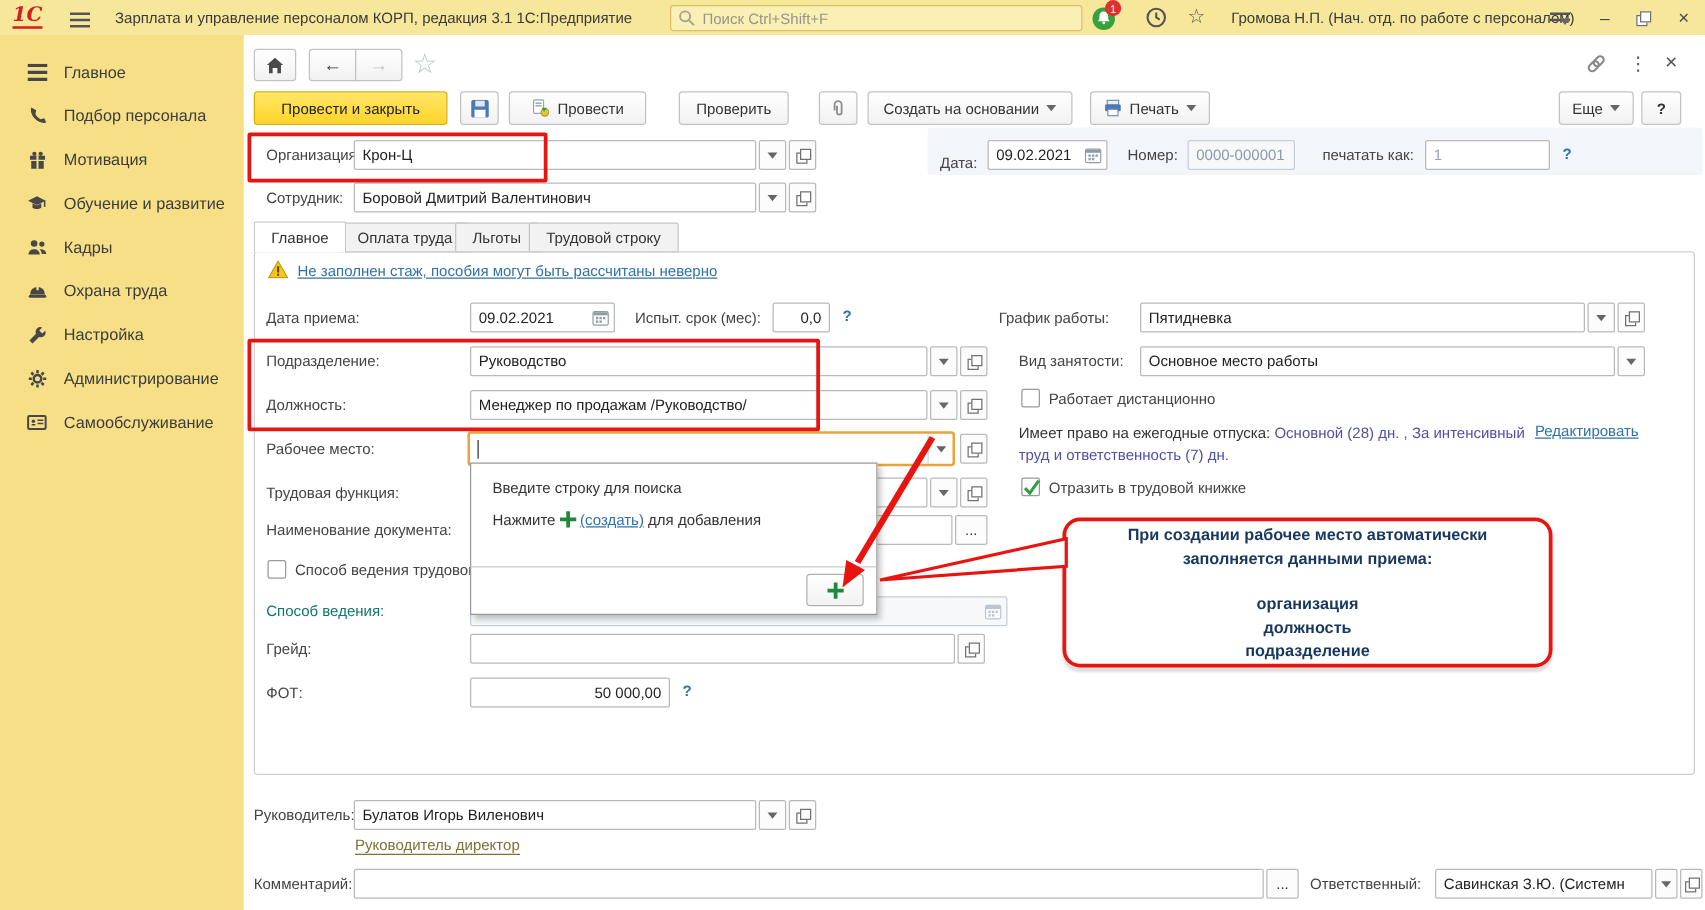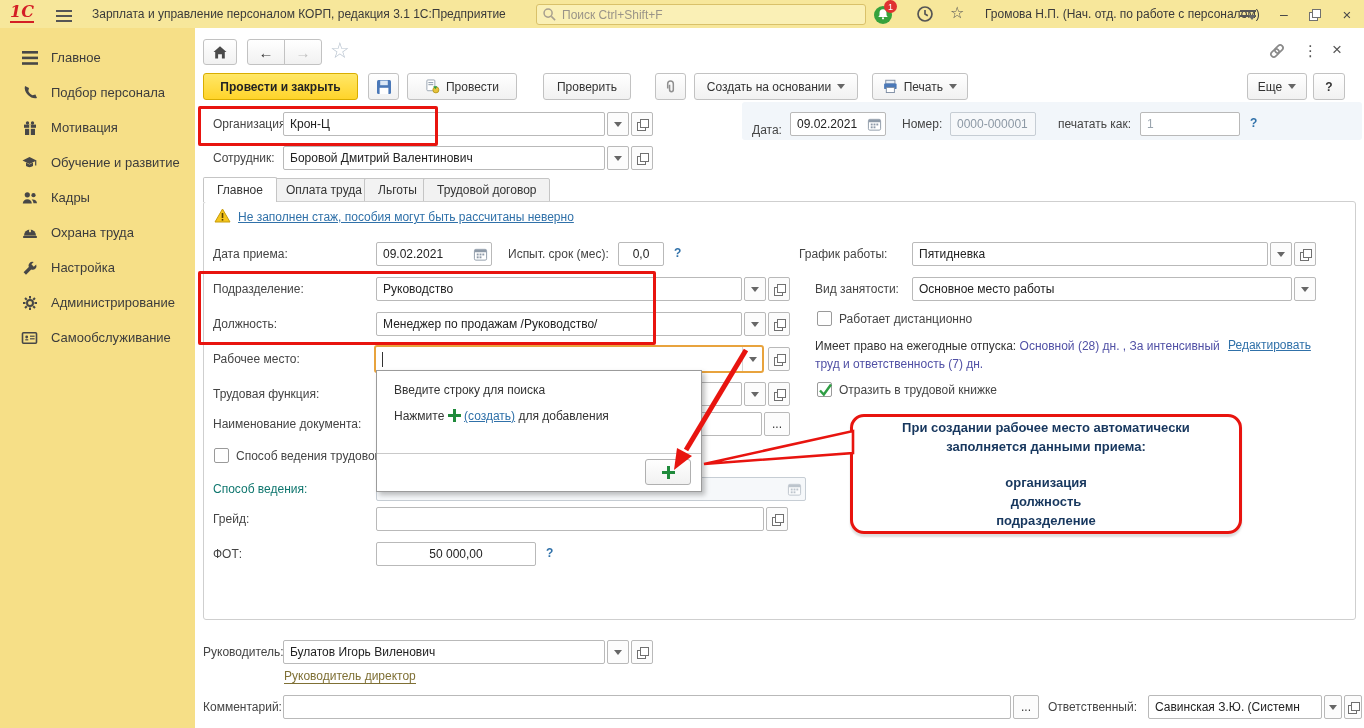--- a/index.html
+++ b/index.html
@@ -9,35 +9,35 @@
   .abs{position:absolute}
   
   .topbar{left:0;top:0;width:1364px;height:28px;background:#f7e79b}
   .sidebar{left:0;top:28px;width:195px;height:700px;background:#f6df87}
   .sb-item{display:flex;align-items:center;gap:13px;height:35px;padding-left:21px;
     color:#3c3c3c;font-size:13px;cursor:pointer}
   .sb-ico{width:17px;height:17px;flex:0 0 17px;display:flex;align-items:center;justify-content:center}
   
   .fld{position:absolute;height:24px;background:#fff;border:1px solid #b9b9b9;border-radius:2px;
     line-height:22px;padding:0 6px;color:#222;overflow:hidden;white-space:nowrap}
-  .fld.num{text-align:center}
+  .fld.num{text-align:right}
   .fld.gray{color:#8d99a5;background:#f6f8fa;border-color:#c6cdd4}
   .fld.graytxt{color:#9aa5af}
   .lbl{position:absolute;font-size:12px;color:#444;white-space:nowrap}
   .lbl.gray{color:#0f766e}
   .sbtn{position:absolute;width:22px;height:24px;border:1px solid #b9b9b9;border-radius:2px;
     background:#fcfcfc;display:flex;align-items:center;justify-content:center;cursor:pointer}
   .car{width:0;height:0;border-left:4px solid transparent;border-right:4px solid transparent;border-top:5px solid #666}
   .opico{position:relative;width:14px;height:14px;display:inline-block}
   .opico::before{content:"";position:absolute;left:2px;top:5px;width:7px;height:7px;border:1px solid #707070;background:#fff}
   .opico::after{content:"";position:absolute;left:5px;top:2px;width:7px;height:7px;border:1px solid #707070;background:#fff}
   .btn{position:absolute;height:27px;border:1px solid #c2c2c2;border-radius:3px;
     background:linear-gradient(#fff,#f1f1f1);display:flex;align-items:center;justify-content:center;
     gap:6px;padding:0 10px;font-size:12px;color:#333;cursor:pointer;white-space:nowrap}
-  .btn.primary{background:linear-gradient(#ffe768,#ffd42a);border-color:#d9ad00;font-weight:bold;color:#222}
+  .btn.primary{background:linear-gradient(#ffe768,#ffd42a);border-color:#d9ad00;font-weight:normal;color:#222}
   .link{color:#3071a9;text-decoration:underline;cursor:pointer;white-space:nowrap}
   .olive{color:#7f7035}
   .help{color:#3071a9;font-weight:bold;cursor:pointer}
   .cb{position:absolute;width:15px;height:15px;border:1px solid #9a9a9a;border-radius:2px;background:#fff;cursor:pointer}
   
   .tab{position:absolute;top:178px;height:24px;border:1px solid #c5c5c5;border-radius:2px 2px 0 0;
     background:#f2f2f2;display:flex;align-items:center;padding:0 13px;cursor:pointer;color:#333}
   .tab.active{top:177px;height:25px;background:#fff;border-bottom:none;z-index:2}
   .groupbox{position:absolute;left:203px;top:201px;width:1153px;height:419px;border:1px solid #cfcfcf;border-radius:3px}
   
@@ -323,21 +323,21 @@
   <div class="sbtn" style="left:607px;top:146px">
       <span class="car"></span>
     </div>
   <div class="sbtn" style="left:631px;top:146px">
       <span class="opico"></span>
     </div>
 
   <div class="tab active" style="left:203px">Главное</div>
   <div class="tab" style="left:272px">Оплата труда</div>
   <div class="tab" style="left:364px">Льготы</div>
-  <div class="tab" style="left:423px">Трудовой договор</div>
+  <div class="tab" style="left:423px">Трудовой строку</div>
   <div class="groupbox"></div>
 
   <span class="abs" style="left:214px;top:208px">
     <svg width="17" height="15" viewBox="0 0 17 15">
         <path d="M8.5 1 16 14H1z" fill="#f5c51c" stroke="#c79c0a"></path>
     <rect x="7.7" y="5" width="1.6" height="5" fill="#5a4500"></rect>
         <rect x="7.7" y="11" width="1.6" height="1.6" fill="#5a4500"></rect>
       </svg>
     </span>
   <span class="abs link" style="left:238px;top:210px">Не заполнен стаж, пособия могут быть рассчитаны неверно</span>

